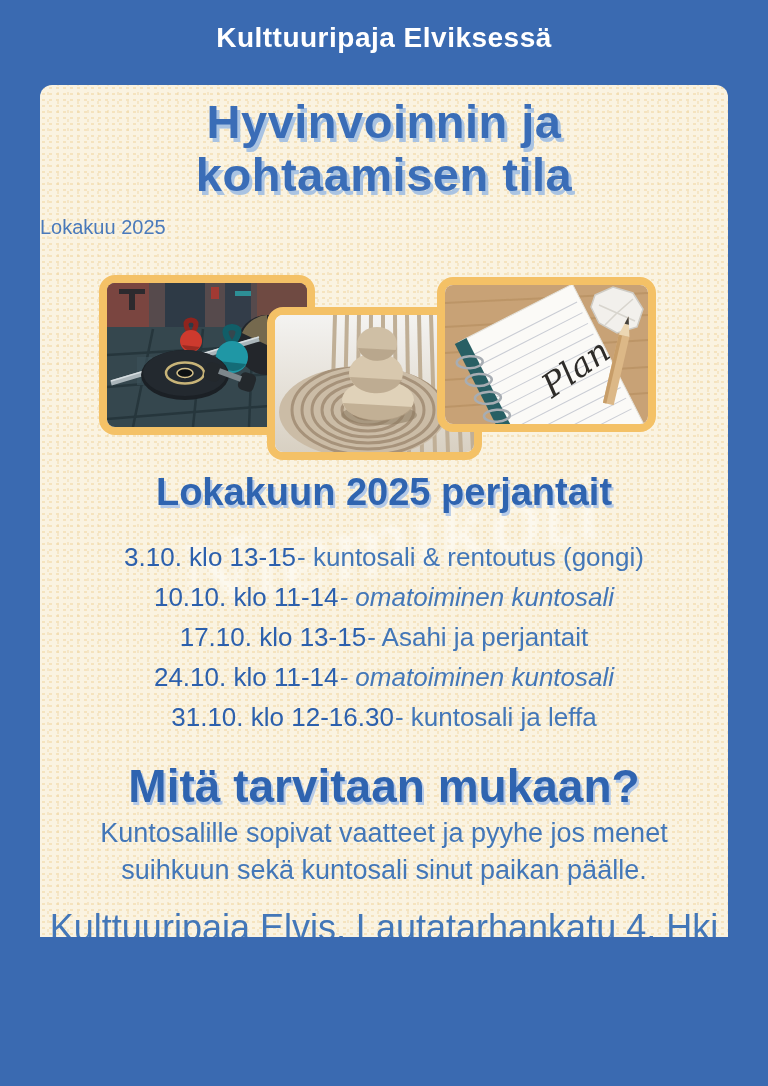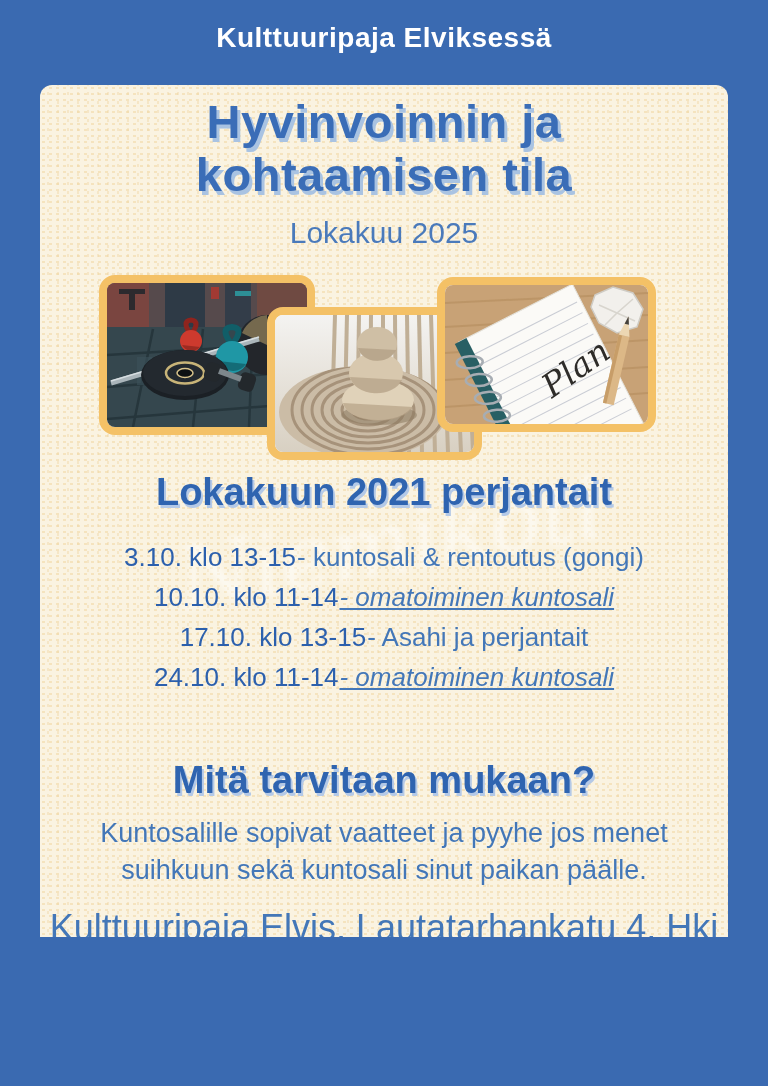--- a/index.html
+++ b/index.html
@@ -9,40 +9,40 @@
              color:#ffffff;font-size:28px;font-weight:bold;letter-spacing:.5px;}
   .card{position:absolute;left:40px;top:85px;width:688px;height:917px;border-radius:12px;
         background:
           radial-gradient(circle,rgba(240,214,160,.55) 1.1px,transparent 1.5px),
           radial-gradient(circle,rgba(238,210,155,.38) 1.1px,transparent 1.5px),
           #faf3e1;
         background-size:7px 6px,10px 9px;background-position:0 0,3px 4px;}
   .main-title{position:absolute;top:10px;left:0;width:100%;text-align:center;
               font-size:47px;line-height:53px;font-weight:bold;color:#3a6db7;
               text-shadow:3px 4px 0 #a9c3e2;letter-spacing:.5px;}
-  .subtitle{position:absolute;top:131px;left:0;width:100%;text-align:center;
-            font-size:30px;color:#4a7abb;}
+  .subtitle{position:absolute;top:131px;left:0;width:100%;
+            font-size:20px;color:#4a7abb;}
   .photo{position:absolute;border:8px solid #f4c166;border-radius:16px;overflow:hidden;background:#fff;}
   .photo svg{display:block;}
   .photo1{left:59px;top:190px;width:200px;height:144px;z-index:1;}
   .photo2{left:227px;top:222px;width:199px;height:137px;z-index:2;}
   .photo3{left:397px;top:192px;width:203px;height:139px;z-index:3;}
   .watermark{position:absolute;top:408px;left:60px;width:580px;text-align:center;
              font-family:"DejaVu Serif",serif;font-style:italic;font-size:86px;
              color:rgba(255,255,255,.55);transform:rotate(-10deg);filter:blur(3px);
              z-index:4;pointer-events:none;}
   .schedule-heading{position:absolute;top:386px;left:0;width:100%;text-align:center;
              font-size:38px;font-weight:bold;color:#2f64b0;text-shadow:2px 3px 0 #b4c9e7;z-index:5;}
   .rows{position:absolute;top:452px;left:0;width:100%;text-align:center;z-index:5;}
   .row{line-height:40px;font-size:26px;white-space:nowrap;}
   .row .date{font-weight:normal;color:#2c60ad;}
   .row .desc{color:#4377b8;margin-left:1px;}
-  .row.italic .desc{font-style:italic;text-decoration:underline;}
+  .row.italic .desc{font-style:italic;}
   .info-heading{position:absolute;top:674px;left:0;width:100%;text-align:center;
-             font-size:38px;font-weight:bold;color:#2f64b0;text-shadow:2px 3px 0 #b4c9e7;}
+             font-size:46px;font-weight:bold;color:#2f64b0;text-shadow:2px 3px 0 #b4c9e7;}
   .body-text{position:absolute;top:730px;left:0;width:100%;text-align:center;
              font-size:27px;line-height:37px;color:#4377b8;}
   .address-block{position:absolute;top:826px;left:0;width:100%;text-align:center;
              font-size:36px;line-height:34px;color:#4377b8;}
   .logo{position:absolute;left:352px;top:1012px;width:64px;height:78px;}
   .logo .dia{position:absolute;width:22px;height:22px;background:#ffffff;border-radius:5px;
              transform:rotate(45deg);}
   .logo .d-top{left:21px;top:3px;}
   .logo .d-left{left:1px;top:22px;}
   .logo .d-right{left:41px;top:22px;}
@@ -192,34 +192,37 @@
           <rect x="165" y="50" width="11" height="70" fill="#dcb887"></rect>
           <rect x="165" y="50" width="3.5" height="70" fill="#c79d68"></rect>
           <polygon points="165,50 176,50 170.5,30" fill="#ecd7b3"></polygon>
           <polygon points="168.3,38 172.7,38 170.5,30" fill="#44413d"></polygon>
         </g>
       </svg>
     </div>
 
     <div class="watermark">Niemikoti</div>
 
-    <div class="schedule-heading">Lokakuun 2021 perjantait</div>
+    <div class="schedule-heading">Lokakuun 2025 perjantait</div>
 
     <div class="rows">
       <div class="row">
         <span class="date">3.10. klo 13-15</span><span class="desc">- kuntosali &amp; rentoutus (gongi)</span>
       </div>
       <div class="row italic">
         <span class="date">10.10. klo 11-14</span><span class="desc">- omatoiminen kuntosali</span>
       </div>
       <div class="row">
         <span class="date">17.10. klo 13-15</span><span class="desc">- Asahi ja perjantait</span>
       </div>
       <div class="row italic">
         <span class="date">24.10. klo 11-14</span><span class="desc">- omatoiminen kuntosali</span>
+      </div>
+      <div class="row">
+        <span class="date">31.10. klo 12-16.30</span><span class="desc">- kuntosali ja leffa</span>
       </div>
     </div>
 
     <div class="info-heading">Mitä tarvitaan mukaan?</div>
 
     <div class="body-text">
       <span>Kuntosalille sopivat vaatteet ja pyyhe jos menet</span><br>
       <span>suihkuun sekä kuntosali sinut paikan päälle.</span>
     </div>
 

